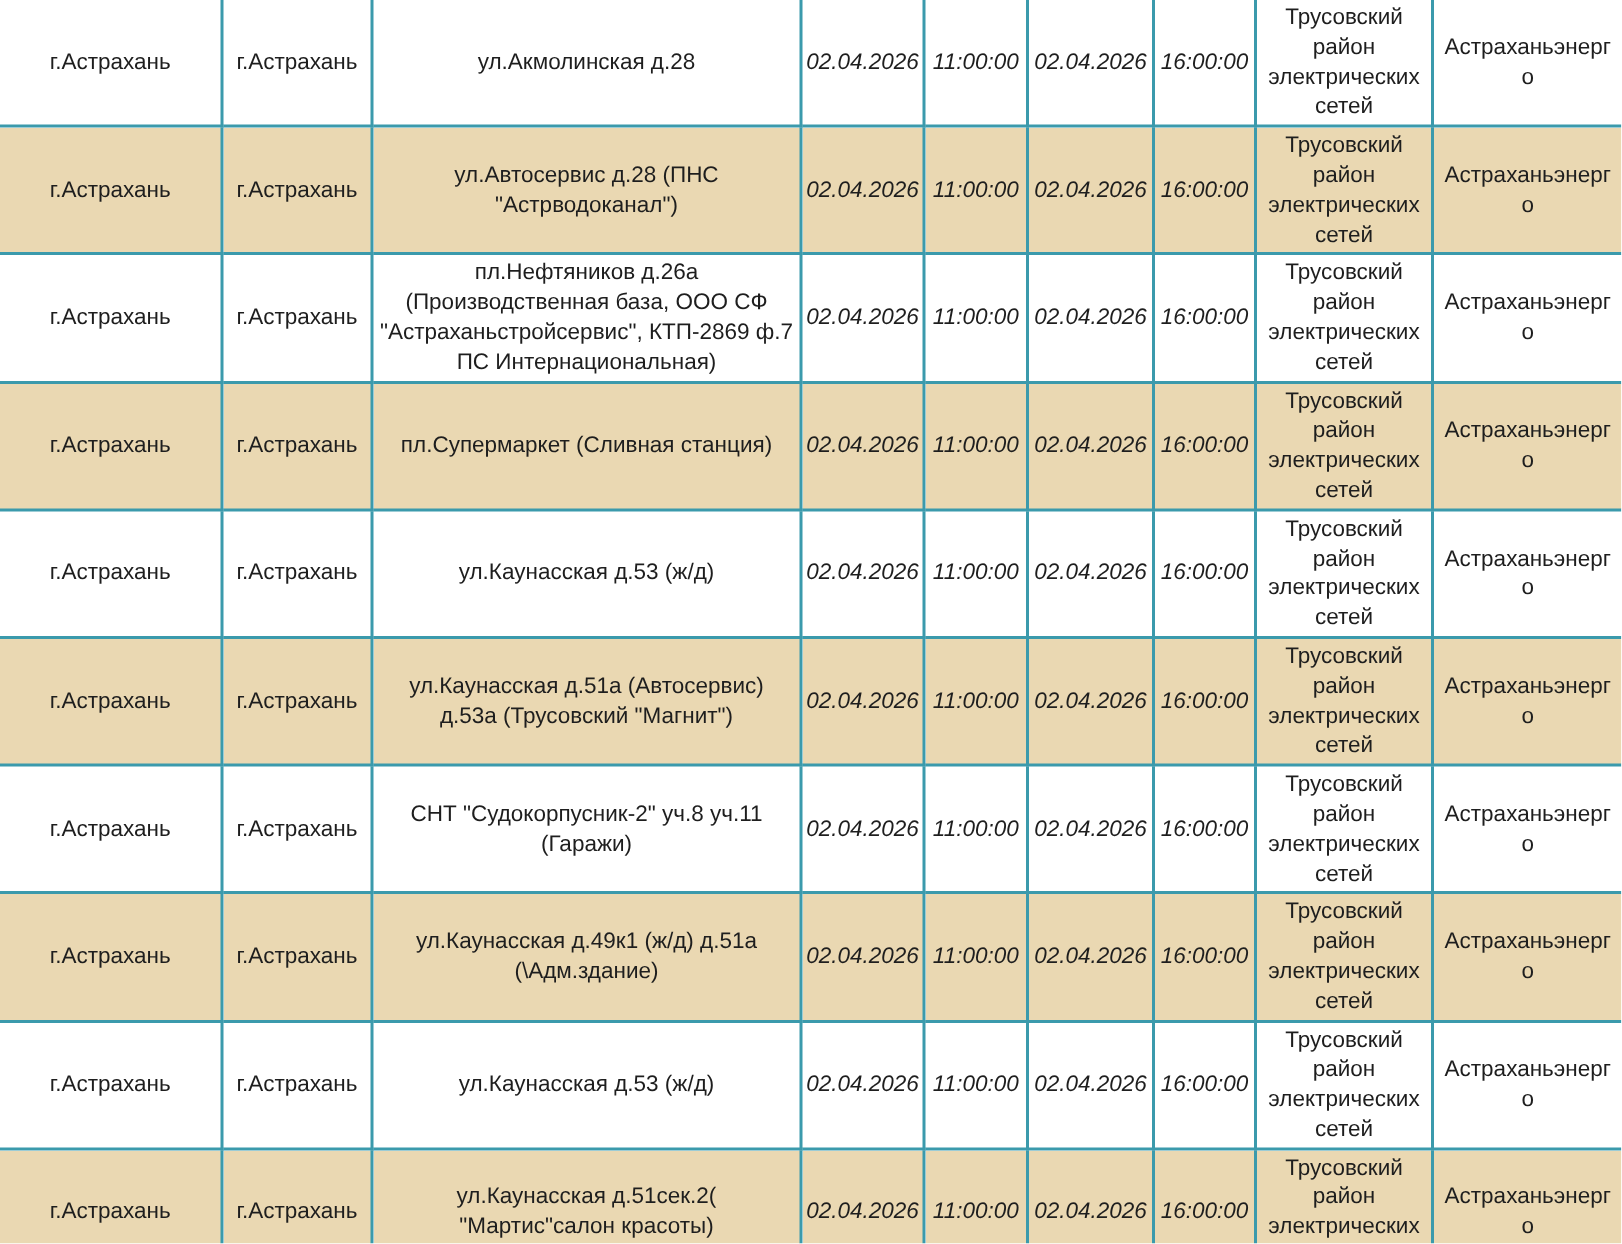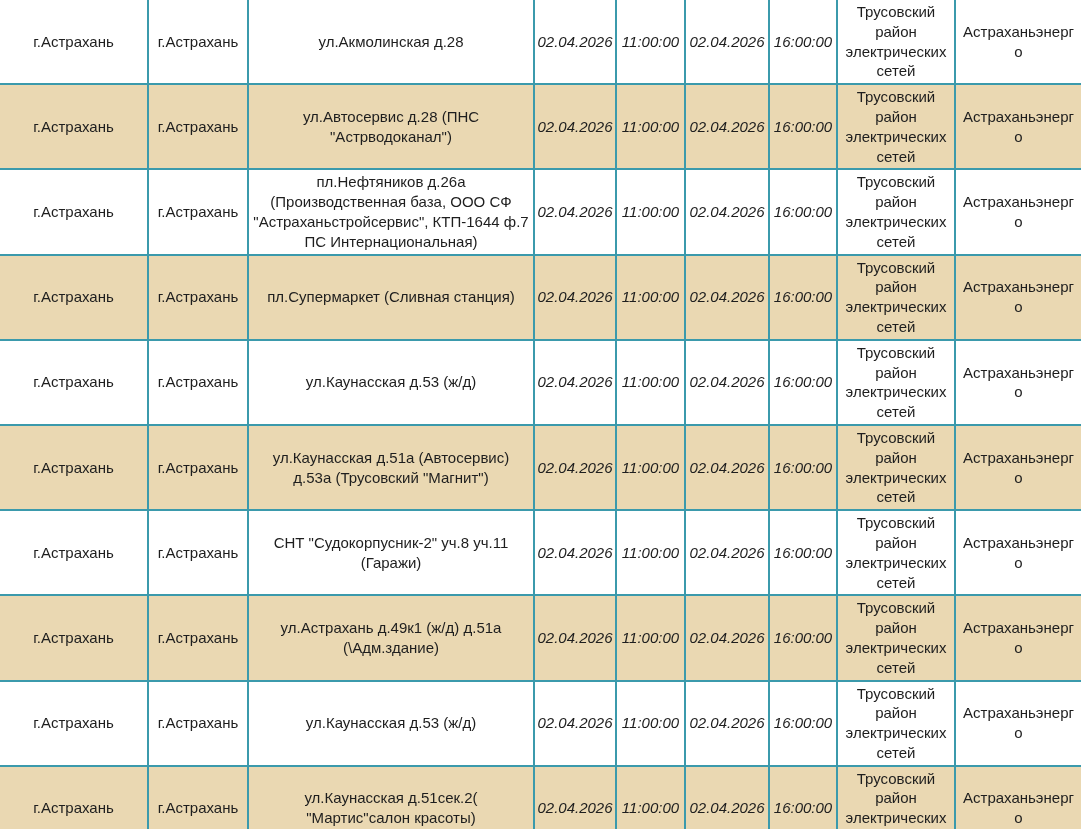--- a/index.html
+++ b/index.html
@@ -84,21 +84,21 @@
           <td class="nowrap">02.04.2026</td>
           <td class="nowrap">11:00:00</td>
           <td class="nowrap">02.04.2026</td>
           <td class="nowrap">16:00:00</td>
           <td>Трусовский район электрических сетей</td>
           <td>Астраханьэнерго</td>
         </tr>
         <tr>
           <td>г.Астрахань</td>
           <td>г.Астрахань</td>
-          <td>пл.Нефтяников д.26а (Производственная база, ООО СФ "Астраханьстройсервис", КТП-1644 ф.7 ПС Интернациональная)</td>
+          <td>пл.Нефтяников д.26а (Производственная база, ООО СФ "Астраханьстройсервис", КТП-2869 ф.7 ПС Интернациональная)</td>
           <td class="nowrap">02.04.2026</td>
           <td class="nowrap">11:00:00</td>
           <td class="nowrap">02.04.2026</td>
           <td class="nowrap">16:00:00</td>
           <td>Трусовский район электрических сетей</td>
           <td>Астраханьэнерго</td>
         </tr>
         <tr class="alt">
           <td>г.Астрахань</td>
           <td>г.Астрахань</td>
@@ -139,21 +139,21 @@
           <td class="nowrap">02.04.2026</td>
           <td class="nowrap">11:00:00</td>
           <td class="nowrap">02.04.2026</td>
           <td class="nowrap">16:00:00</td>
           <td>Трусовский район электрических сетей</td>
           <td>Астраханьэнерго</td>
         </tr>
         <tr class="alt">
           <td>г.Астрахань</td>
           <td>г.Астрахань</td>
-          <td>ул.Астрахань д.49к1 (ж/д) д.51а (\Адм.здание)</td>
+          <td>ул.Каунасская д.49к1 (ж/д) д.51а (\Адм.здание)</td>
           <td class="nowrap">02.04.2026</td>
           <td class="nowrap">11:00:00</td>
           <td class="nowrap">02.04.2026</td>
           <td class="nowrap">16:00:00</td>
           <td>Трусовский район электрических сетей</td>
           <td>Астраханьэнерго</td>
         </tr>
         <tr>
           <td>г.Астрахань</td>
           <td>г.Астрахань</td>

